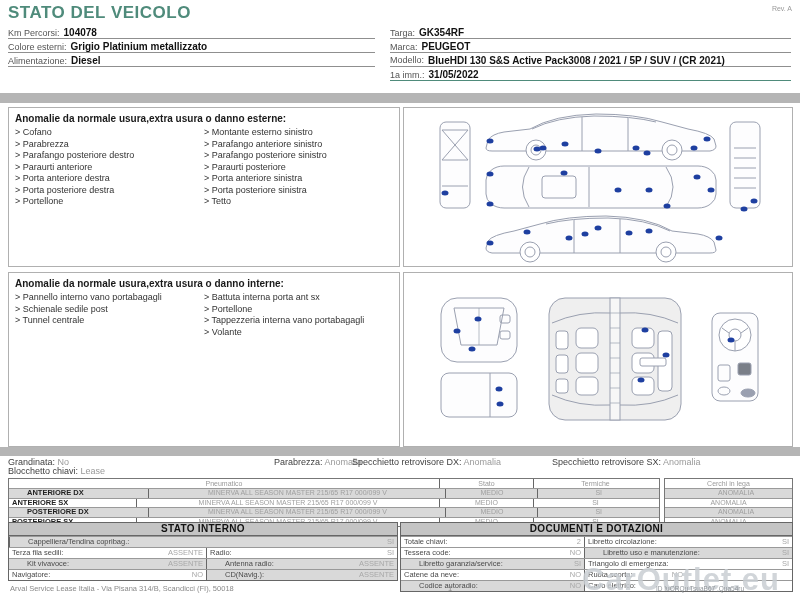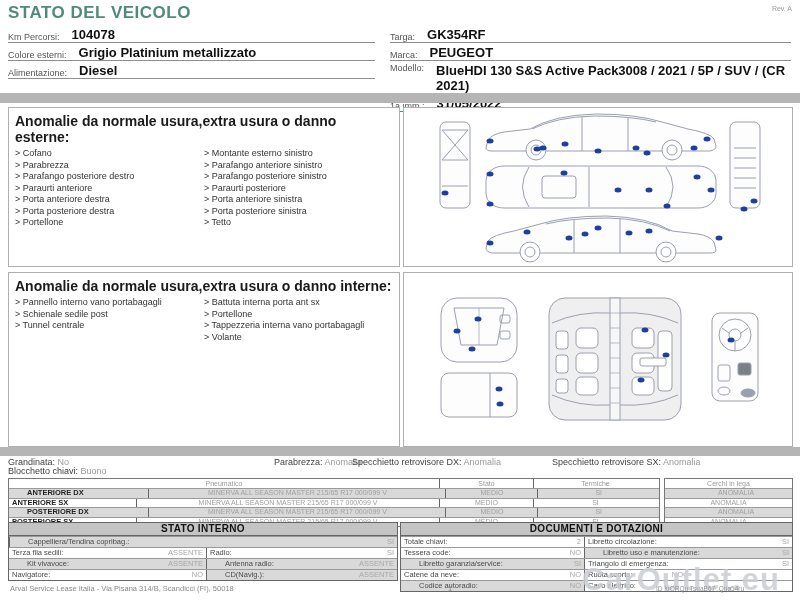--- a/index.html
+++ b/index.html
@@ -5,25 +5,25 @@
   html,body{margin:0;padding:0;background:#e8e8e8;}
   #page{position:relative;width:800px;height:600px;background:#ffffff;overflow:hidden;
         font-family:"Liberation Sans","DejaVu Sans",sans-serif;color:#222;}
   .abs{position:absolute;}
   
   .title{left:8px;top:3px;font-size:17px;font-weight:bold;color:#4f8b7b;letter-spacing:.5px;}
   .rev{right:8px;top:5px;font-size:7px;color:#999;}
   .fields{display:flex;flex-direction:column;}
   .fr{display:flex;align-items:flex-end;border-bottom:1px solid #8f8f8f;padding:1.5px 0 .5px;}
   .fl{font-size:9px;color:#555;white-space:nowrap;}
-  .fv{font-size:13px;color:#111;font-weight:bold;margin-left:12px;}
+  .fv{font-size:10px;color:#111;font-weight:bold;margin-left:4px;}
   .graybar{left:0;width:800px;background:#b5b5b5;}
   
   .box{border:1px solid #b0b0b0;background:#fff;}
-  .anom-head{font-size:14px;font-weight:bold;color:#1a1a1a;padding:5px 6px 3px;}
+  .anom-head{font-size:10px;font-weight:bold;color:#1a1a1a;padding:5px 6px 3px;}
   .anom-cols{display:flex;padding:0 6px;}
   .anom-col{width:50%;font-size:9px;color:#333;line-height:11.5px;}
   svg{display:block;}
   
   .sum{font-size:9px;white-space:nowrap;}
   .sum .l{color:#3f3f3f;}
   .sum .v{color:#9a9a9a;}
   
   .ttab{border:1px solid #777;background:#fff;font-size:7px;color:#a0a0a0;}
   .ttr{display:flex;height:8.5px;line-height:8.5px;border-top:1px solid #9a9a9a;}
@@ -269,21 +269,21 @@
       </g>
     </svg>
   </div>
 
   <div class="abs graybar" style="top:447px;height:9px;"></div>
 
   <div class="abs sum" style="left:8px;top:457px;"><span class="l">Grandinata:</span> <span class="v">No</span></div>
   <div class="abs sum" style="left:237px;top:457px;padding-left:37px;"><span class="l">Parabrezza:</span> <span class="v">Anomalia</span></div>
   <div class="abs sum" style="left:352px;top:457px;"><span class="l">Specchietto retrovisore DX:</span> <span class="v">Anomalia</span></div>
   <div class="abs sum" style="left:552px;top:457px;"><span class="l">Specchietto retrovisore SX:</span> <span class="v">Anomalia</span></div>
-  <div class="abs sum" style="left:8px;top:466px;"><span class="l">Blocchetto chiavi:</span> <span class="v">Buono</span></div>
+  <div class="abs sum" style="left:8px;top:466px;"><span class="l">Blocchetto chiavi:</span> <span class="v">Lease</span></div>
 
   <div class="abs ttab" style="left:8px;top:478px;width:650px;">
     <div class="ttr" style="height:9px;line-height:9px;">
       <div class="tth" style="width:430px;">Pneumatico</div>
       <div class="tth tstato">Stato</div>
       <div class="tth tterm">Termiche</div>
     </div>
     <div class="ttr shade">
         <div class="tpos">ANTERIORE DX</div>
         <div class="tspec">MINERVA ALL SEASON MASTER 215/65 R17 000/099 V</div>

